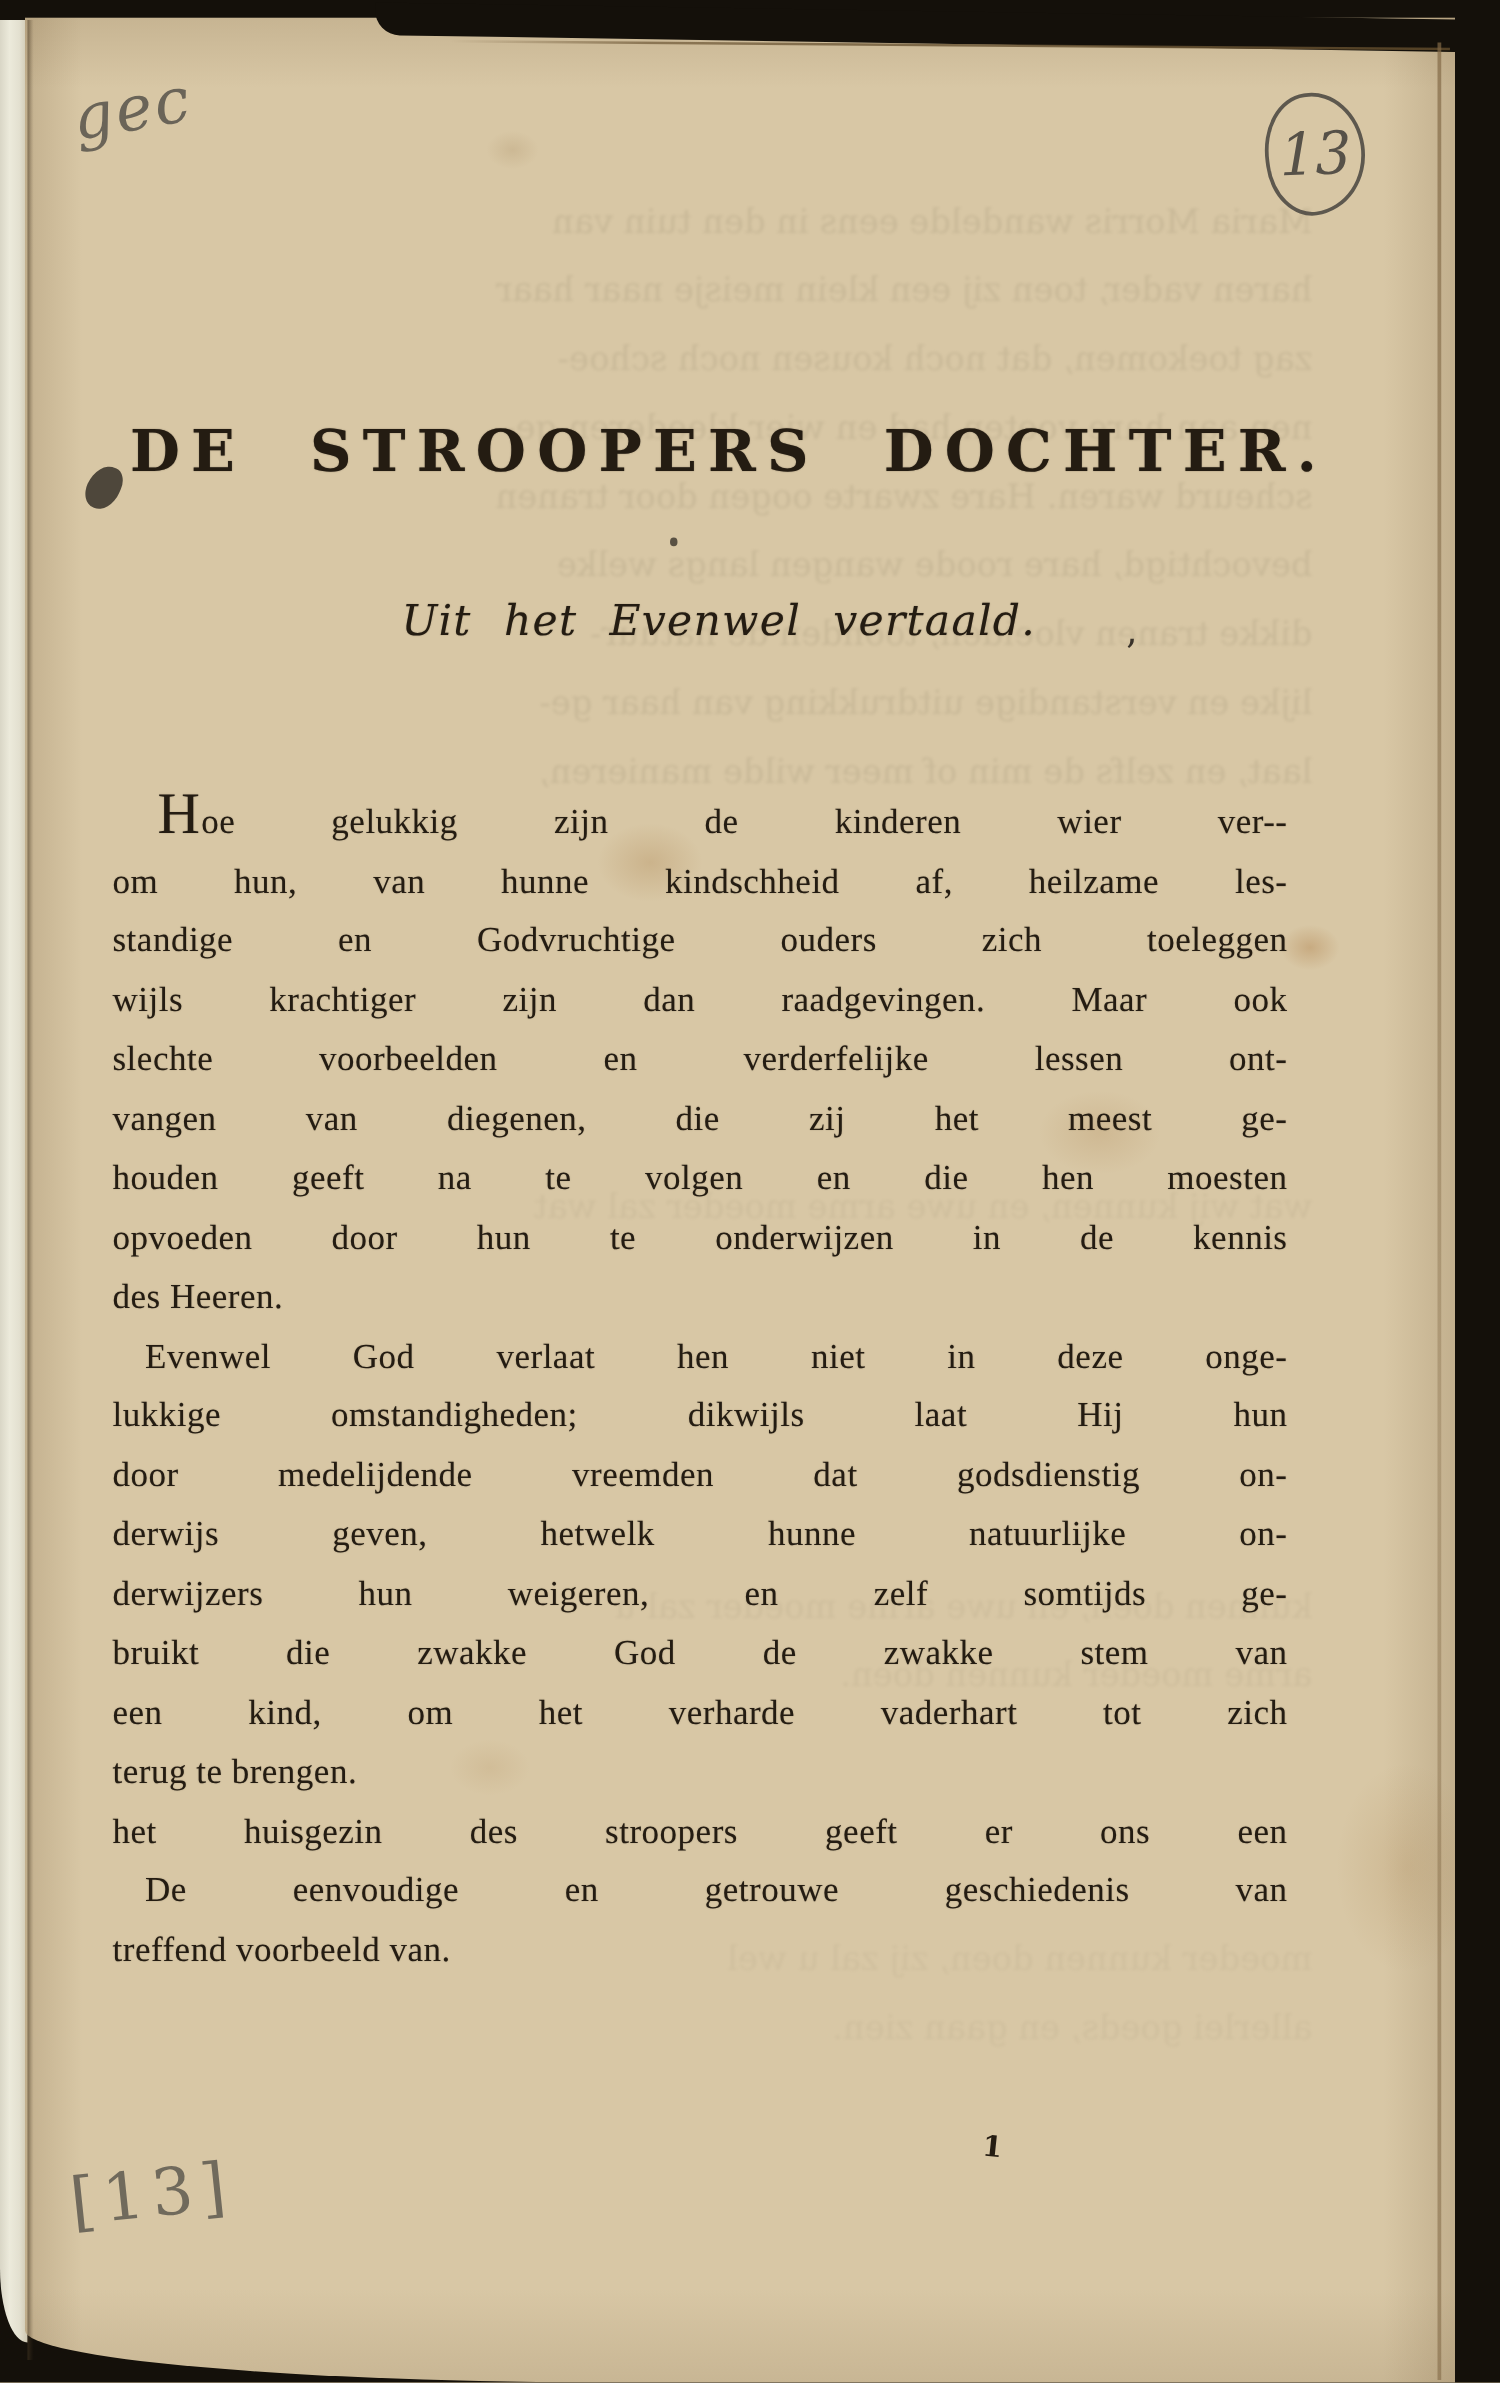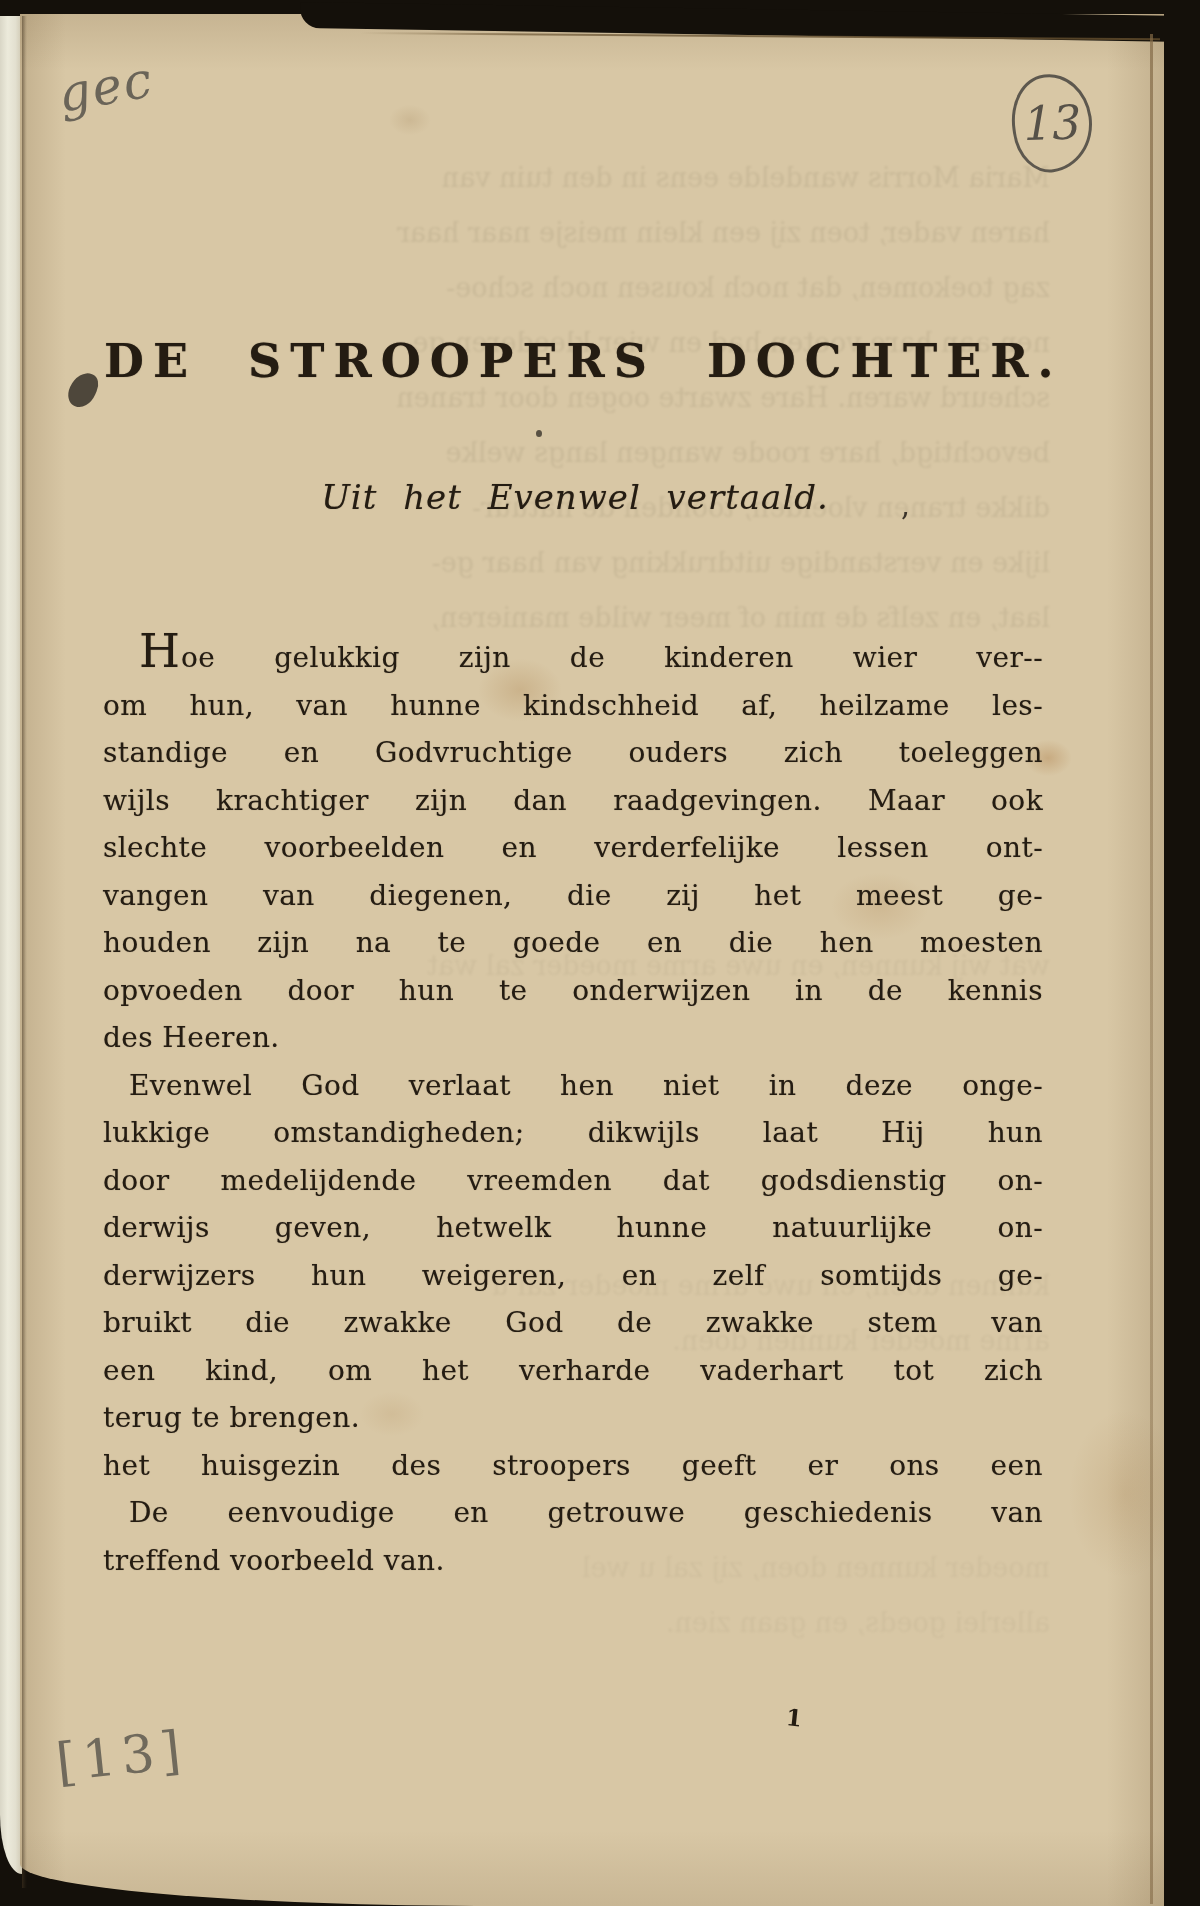--- a/index.html
+++ b/index.html
@@ -54,23 +54,23 @@
     font-size:46px;font-weight:bold;letter-spacing:9px;word-spacing:26px;
     color:var(--ink,#241c12);white-space:nowrap;
     text-shadow:0 0 1px rgba(36,28,18,.55);
   }
   .subtitle{
     position:absolute;left:105px;top:477px;width:940px;text-align:center;
     font-size:34px;font-style:italic;word-spacing:14px;letter-spacing:1px;
     color:var(--ink,#241c12);text-shadow:0 0 1px rgba(36,28,18,.4);
   }
   .body-text{
-    position:absolute;left:103px;top:634px;width:940px;
+    position:absolute;left:90px;top:634px;width:940px;
     font-size:28px;line-height:47.5px;color:var(--ink,#241c12);
-    text-shadow:0 0 1px rgba(36,28,18,.35);letter-spacing:.4px;
+    text-shadow:0 0 1px rgba(36,28,18,.35);letter-spacing:.4px;font-family:Liberation Serif, serif;
   }
   .line{text-align:justify;text-align-last:justify;height:47.5px;overflow:visible;white-space:nowrap;}
   .line.noj{text-align:center;text-align-last:left;}
   .dropcap{font-size:47px;line-height:0;letter-spacing:1px;}
   .sig-mark{
     position:absolute;left:786px;top:1704px;font-size:23px;font-weight:bold;
     color:var(--ink,#241c12);transform:rotate(6deg);
   }
   
   .hw{color:var(--pencil,#57534b);font-family:"DejaVu Serif", serif;}
@@ -134,21 +134,21 @@
 
 <div class="title">DE STROOPERS DOCHTER.</div>
 <div class="subtitle">Uit het Evenwel vertaald.</div>
 <div class="body-text">
     <div class="line" style="padding-left: 36px;"><span class="dropcap">H</span>oe gelukkig zijn de kinderen wier ver--</div>
     <div class="line">om hun, van hunne kindschheid af, heilzame les-</div>
     <div class="line">standige en Godvruchtige ouders zich toeleggen</div>
     <div class="line">wijls krachtiger zijn dan raadgevingen. Maar ook</div>
     <div class="line">slechte voorbeelden en verderfelijke lessen ont-</div>
     <div class="line">vangen van diegenen, die zij het meest ge-</div>
-    <div class="line">houden zijn na te goede en die hen moesten</div>
+    <div class="line">houden geeft na te volgen en die hen moesten</div>
     <div class="line">opvoeden door hun te onderwijzen in de kennis</div>
     <div class="line noj">des Heeren.</div>
     <div class="line" style="padding-left: 26px;">Evenwel God verlaat hen niet in deze onge-</div>
     <div class="line">lukkige omstandigheden; dikwijls laat Hij hun</div>
     <div class="line">door medelijdende vreemden dat godsdienstig on-</div>
     <div class="line">derwijs geven, hetwelk hunne natuurlijke on-</div>
     <div class="line">derwijzers hun weigeren, en zelf somtijds ge-</div>
     <div class="line">bruikt die zwakke God de zwakke stem van</div>
     <div class="line">een kind, om het verharde vaderhart tot zich</div>
     <div class="line noj">terug te brengen.</div>

